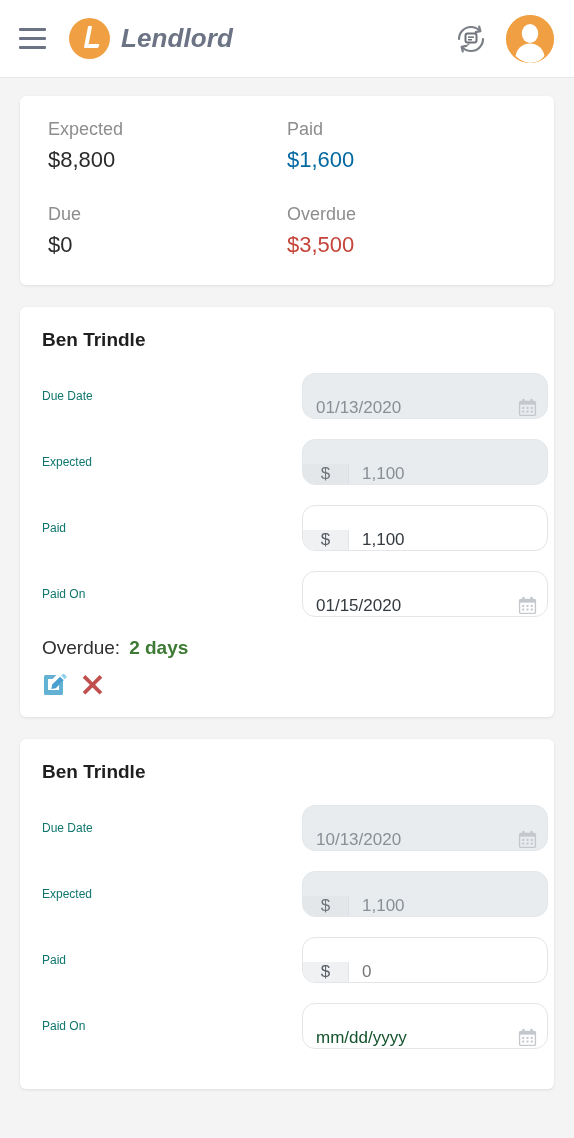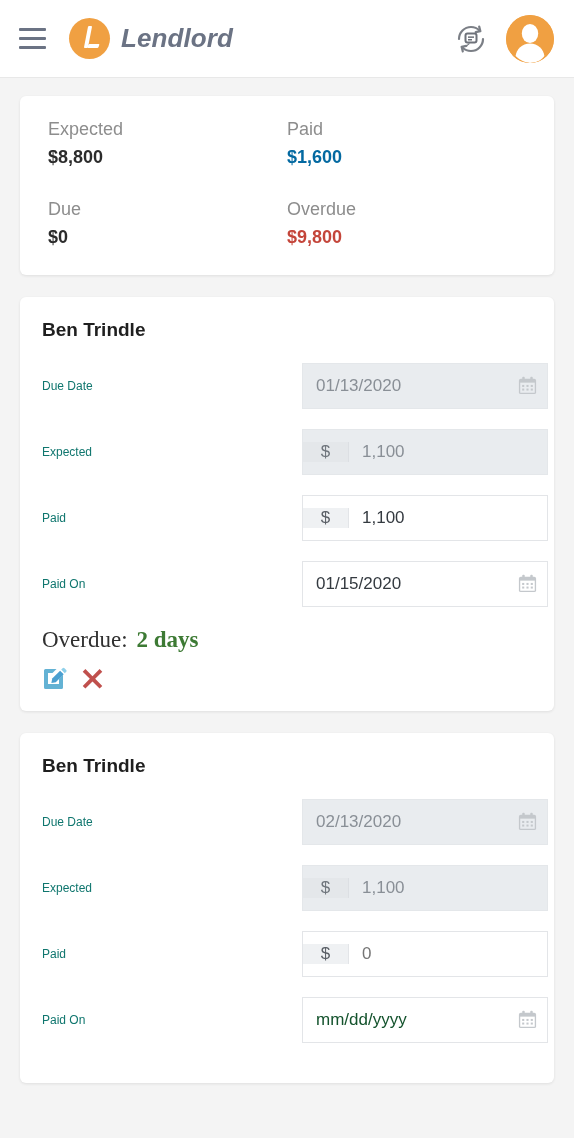--- a/index.html
+++ b/index.html
@@ -113,22 +113,22 @@
   .summary-row + .summary-row { margin-top: 29px; }
   .summary-cell { width: 50%; }
   .summary-cell:first-child { padding-right: 10px; }
   .sum-label {
     font-size: 18px;
     color: #8d8d8d;
     margin-bottom: 5px;
     line-height: 1.3;
   }
   .sum-value {
-    font-size: 18px;
-    font-weight: bold;
+    font-size: 22px;
+    font-weight: normal;
     line-height: 1.25;
     color: #2b2b2b;
   }
   .sum-value.green { color: #0369a1; }
   .sum-value.red   { color: #c4453a; }
 
   
   .pay-card { padding: 22px 6px 20px 22px; }
   .tenant-name {
     font-size: 19px;
@@ -144,23 +144,23 @@
   .field-label {
     font-size: 12px;
     color: #0f766e;
     flex: 0 0 auto;
     width: 260px;
     line-height: 1.2;
   }
   .field-control {
     flex: 1 1 auto;
     display: flex;
-    align-items: center;
+    align-items: flex-end;
     height: 46px;
-    border-radius: 0;
+    border-radius: 13px;
     overflow: hidden;
   }
   
   .field-control.enabled {
     background: #ffffff;
     border: 1px solid #e3e5e8;
   }
   
   .field-control.disabled {
     background: #e9ecef;
@@ -194,25 +194,24 @@
   }
   .field-control.disabled .field-text { color: #898f96; }
   .field-text.placeholder { color: #14532d; }
   .cal-icon {
     width: 40px;
     display: flex; align-items: center; justify-content: center;
     flex: 0 0 auto;
     cursor: pointer;
   }
   .overdue-line {
-    font-size: 23px;
+    font-size: 19px;
     color: #303030;
     margin-top: 2px;
     margin-bottom: 10px;
-    font-family: Liberation Serif, serif;
   }
   .overdue-line .days {
     color: #3d7a34;
     font-weight: bold;
     margin-left: 9px;
   }
   .actions {
     display: flex;
     align-items: center;
     gap: 13px;
@@ -275,21 +274,21 @@
       </div>
     </div>
 
     <div class="summary-row">
       <div class="summary-cell">
         <div class="sum-label">Due</div>
         <div class="sum-value">$0</div>
       </div>
       <div class="summary-cell">
         <div class="sum-label">Overdue</div>
-        <div class="sum-value red">$9,800</div>
+        <div class="sum-value red">$3,500</div>
       </div>
     </div>
 
   </div>
 
   <div class="card pay-card">
     <div class="tenant-name">Ben Trindle</div>
 
     <div class="field-row">
       <div class="field-label">Due Date</div>
@@ -368,21 +367,21 @@
       </span>
     </div>
   </div>
 
   <div class="card pay-card">
     <div class="tenant-name">Ben Trindle</div>
 
     <div class="field-row">
       <div class="field-label">Due Date</div>
       <div class="field-control disabled">
-        <div class="field-text">02/13/2020</div>
+        <div class="field-text">10/13/2020</div>
         <div class="cal-icon">
           <svg viewBox="0 0 22 22" width="21" height="21" aria-hidden="true">
             <rect x="2" y="4" width="18" height="16" rx="2" fill="#c4c8cc"></rect>
             <rect x="3.4" y="8" width="15.2" height="10.6" fill="#e9ecef"></rect>
             <rect x="5.5" y="1.8" width="2.6" height="4" rx="1" fill="#c4c8cc"></rect>
             <rect x="13.9" y="1.8" width="2.6" height="4" rx="1" fill="#c4c8cc"></rect>
             <rect x="5.4" y="10.4" width="2.2" height="2.1" fill="#c4c8cc"></rect>
             <rect x="9.9" y="10.4" width="2.2" height="2.1" fill="#c4c8cc"></rect>
             <rect x="14.4" y="10.4" width="2.2" height="2.1" fill="#c4c8cc"></rect>
             <rect x="5.4" y="14.2" width="2.2" height="2.1" fill="#c4c8cc"></rect>

